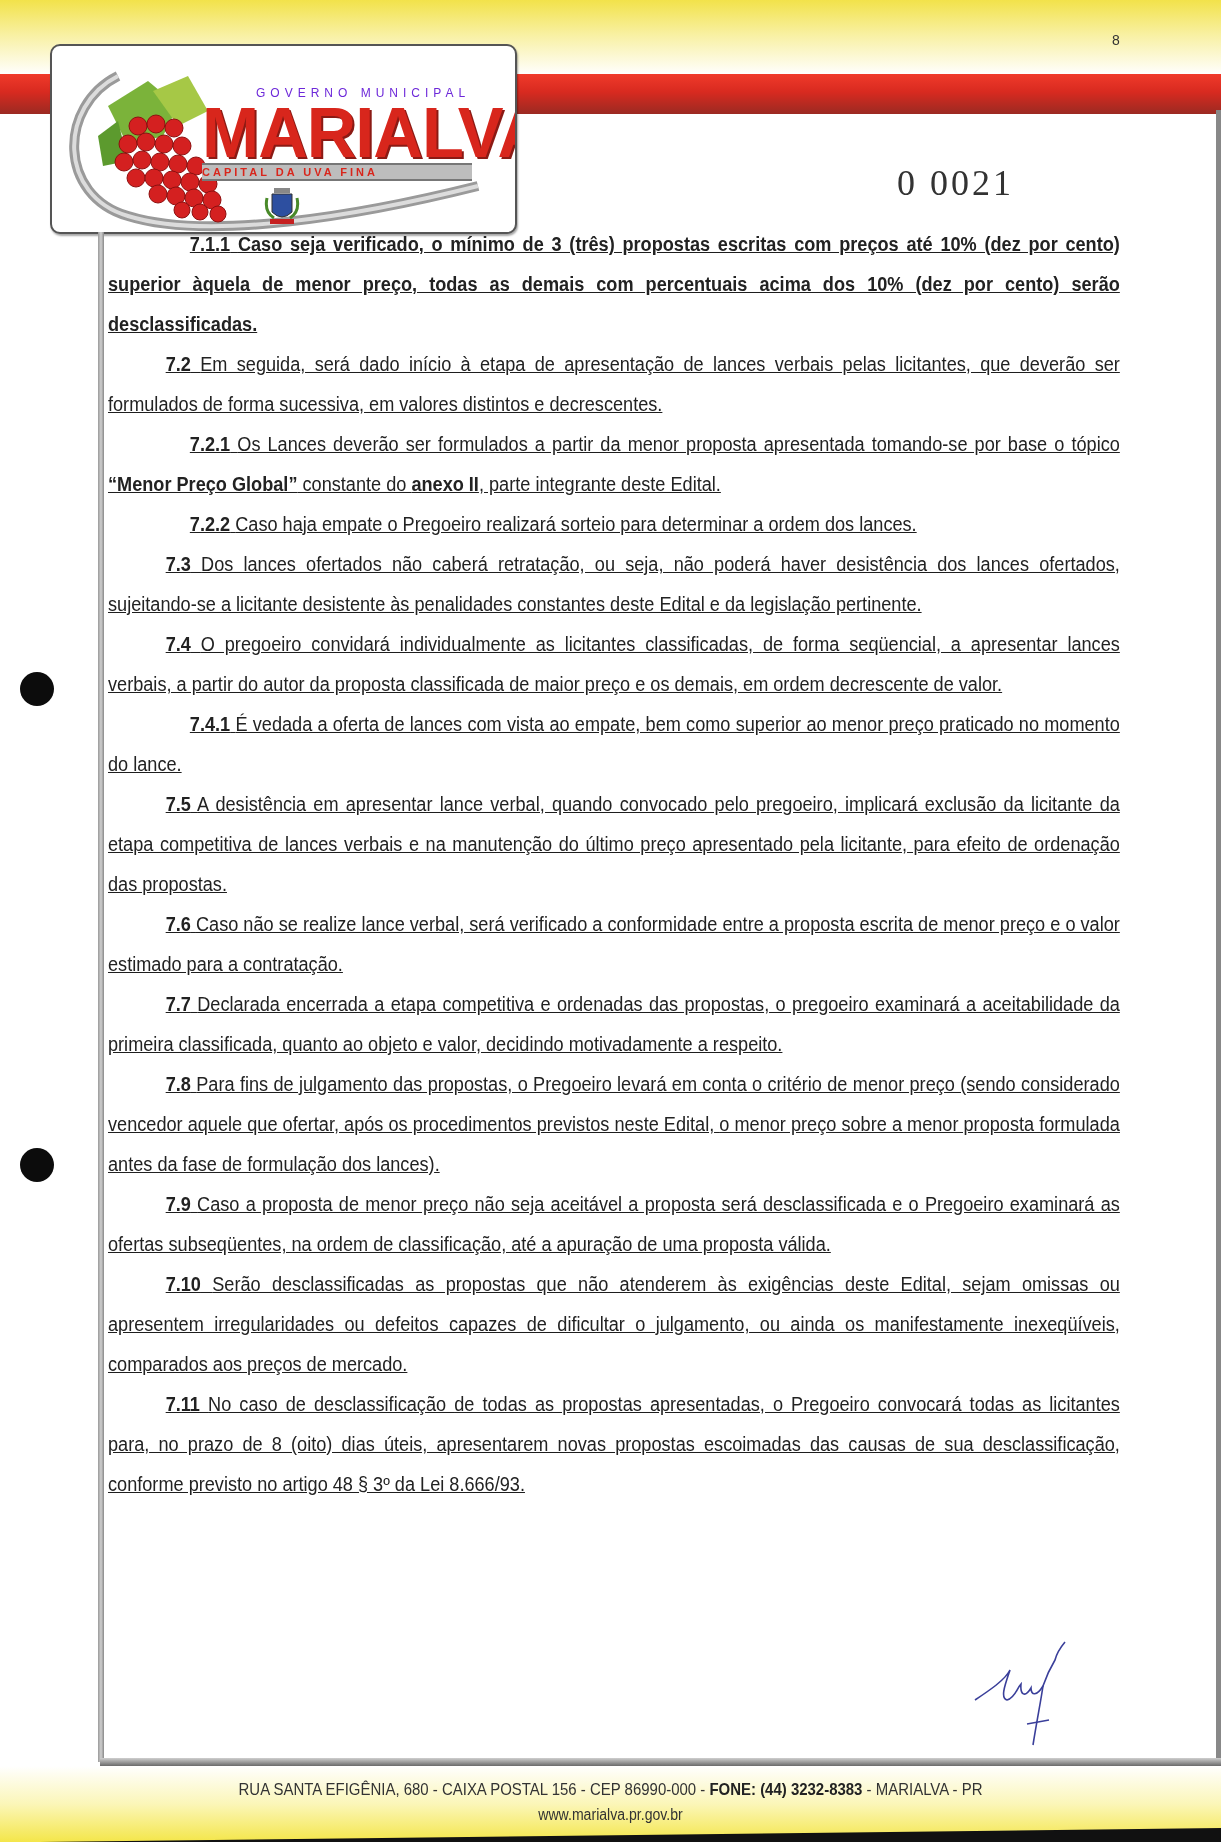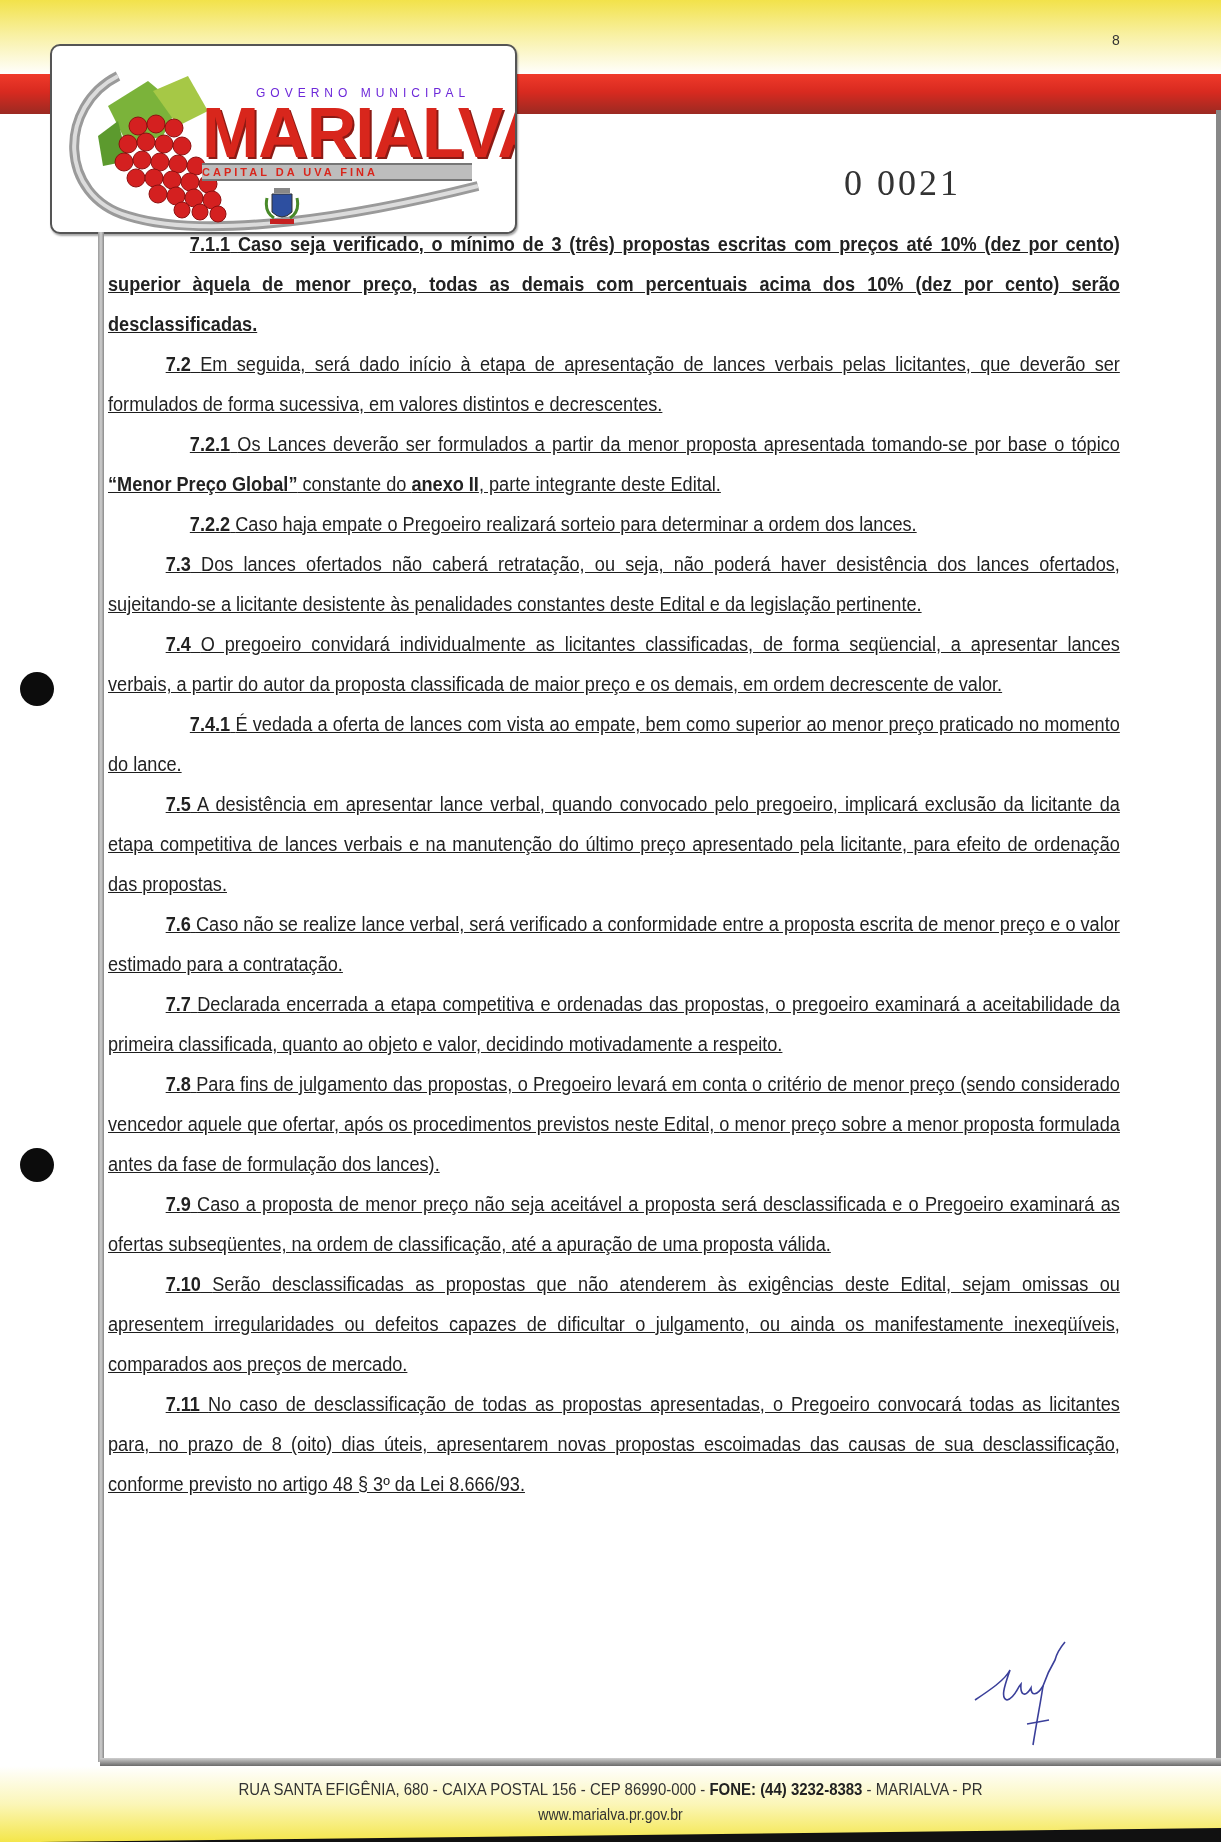--- a/index.html
+++ b/index.html
@@ -42,21 +42,21 @@
   .logo-tagline {
     position: absolute; left: 150px; top: 117px; width: 270px; height: 18px;
     background: #bdbdbd; border-top: 2px solid #777; border-bottom: 2px solid #777;
     font-size: 11px; font-weight: bold; letter-spacing: 3px; color: #d8261c; text-align: left; line-height: 14px;
   }
   .logo-crest {
     position: absolute; left: 212px; top: 140px; width: 36px; height: 40px;
   }
 
   .stamp {
-    position: absolute; left: 844px; top: 162px; font-family: "Liberation Serif", serif;
+    position: absolute; left: 897px; top: 162px; font-family: "Liberation Serif", serif;
     font-size: 36px; color: #333; letter-spacing: 3px; text-align: center;
   }
 
   
   .frame-left {
     position: absolute; left: 98px; top: 232px; width: 6px; height: 1530px;
     background: linear-gradient(to right, #999, #cfcfcf, #888);
   }
   .frame-right {
     position: absolute; left: 1216px; top: 110px; width: 5px; height: 1650px;

